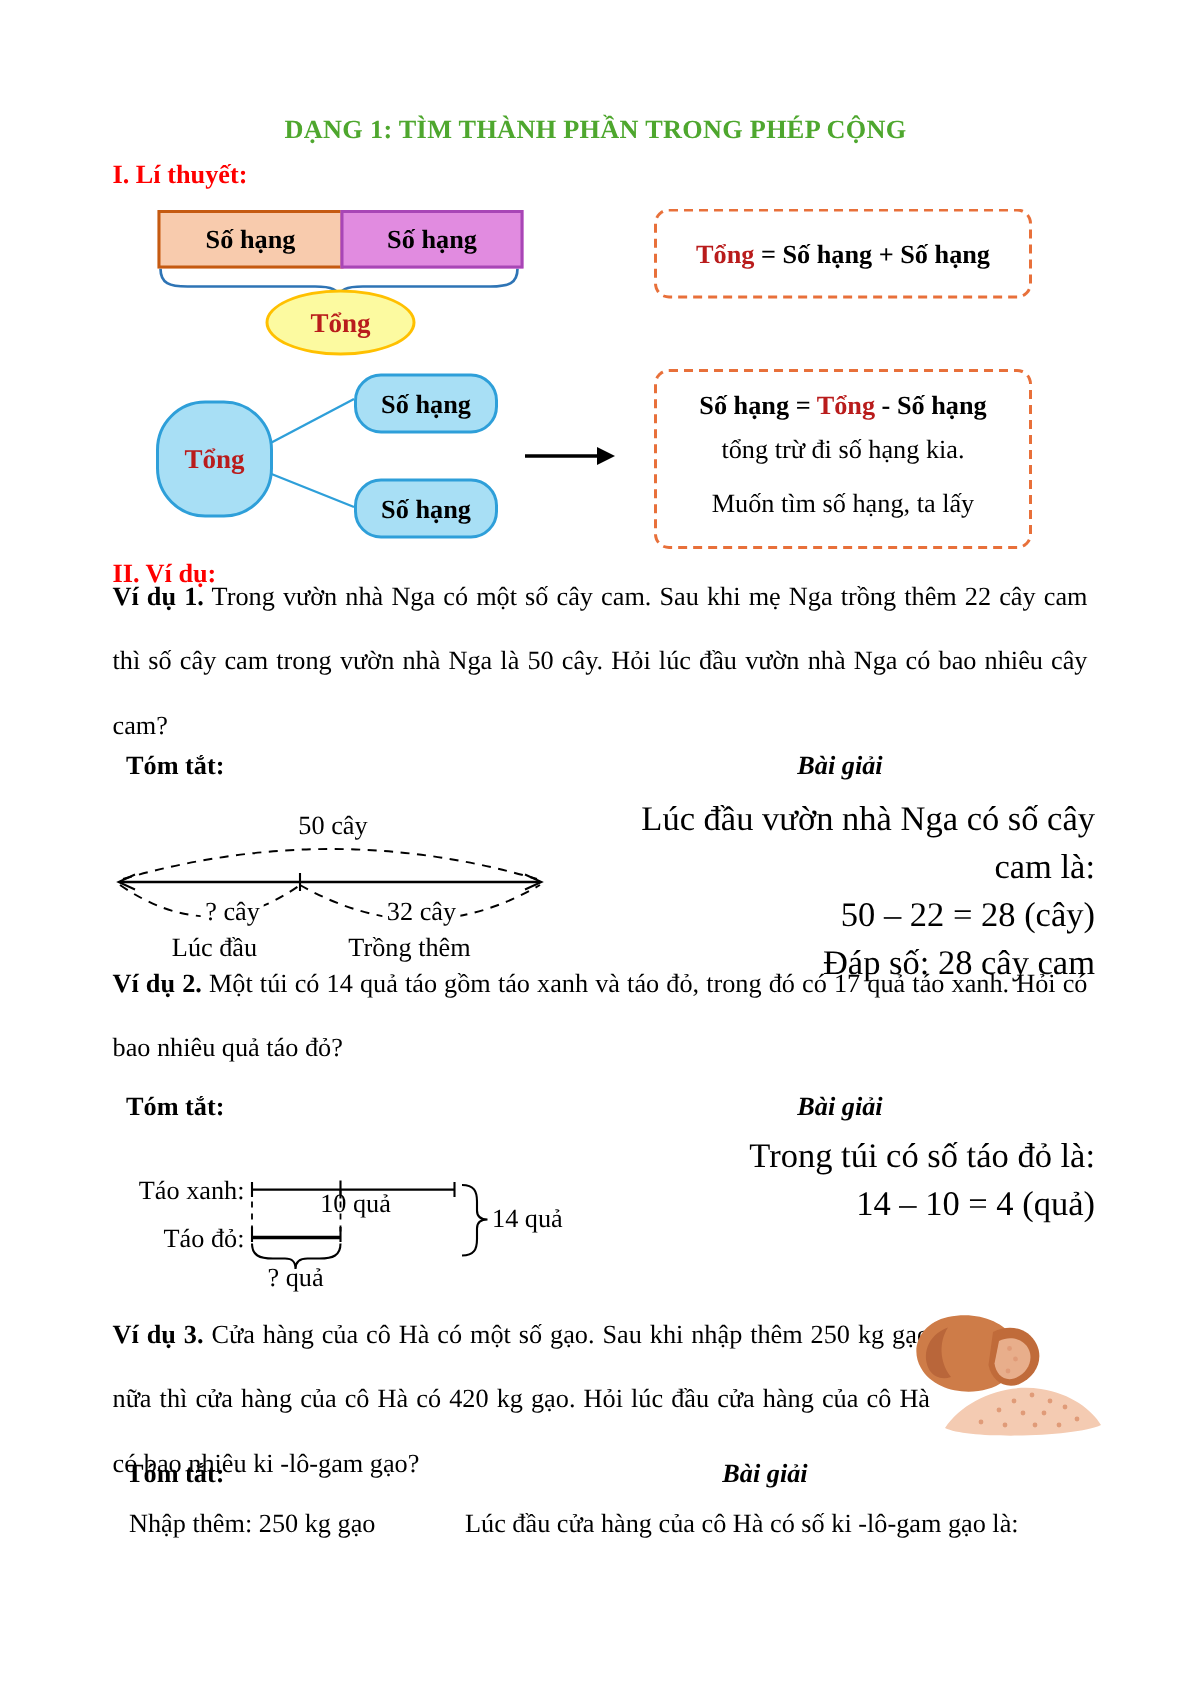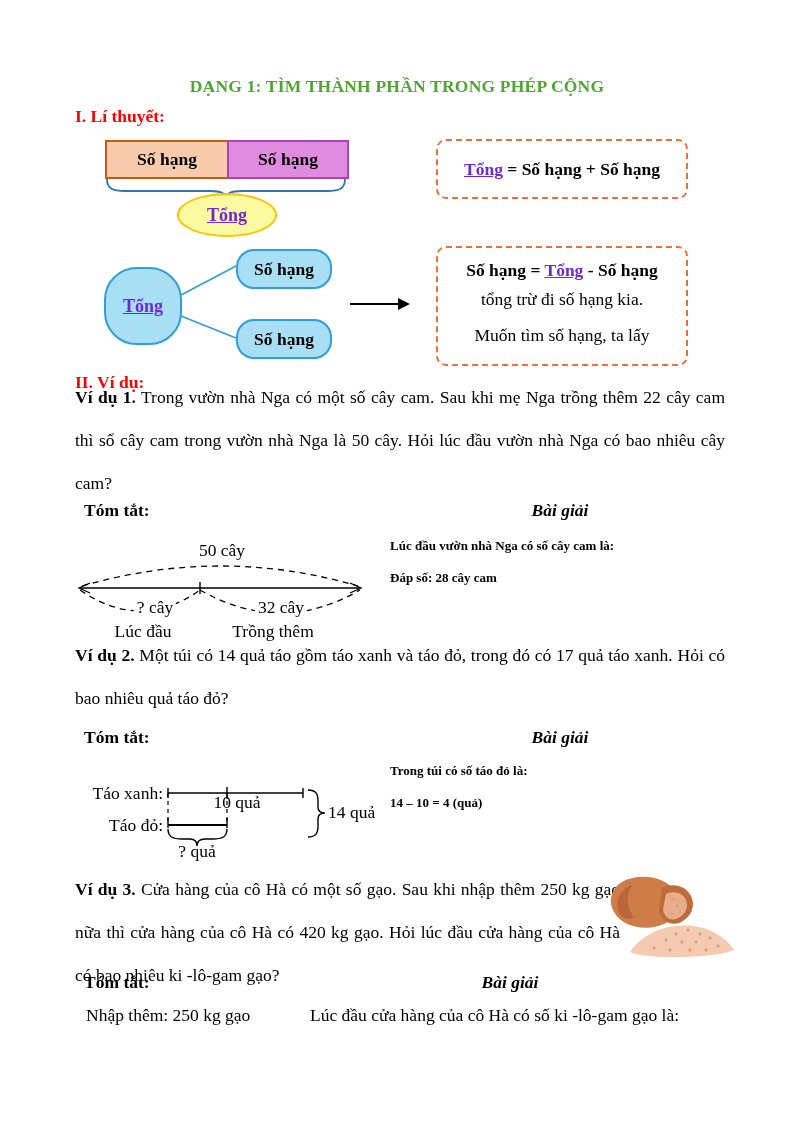--- a/index.html
+++ b/index.html
@@ -1,35 +1,35 @@
 <!DOCTYPE html>
 <html><head>
 <meta charset="utf-8">
 <style>
   html,body{margin:0;padding:0;background:#fff;}
   .page{position:relative;width:794px;height:1122px;background:#fff;
         font-family:"Liberation Serif",serif;font-size:17px;color:#000;overflow:hidden;}
   .abs{position:absolute;}
   .b{font-weight:700;}
   .bi{font-weight:700;font-style:italic;}
-  .red{color:#6d28d9;text-decoration:underline;}
+  .red{color:#b91c1c;}
   .title{top:76px;left:0;width:100%;text-align:center;font-weight:700;font-size:17.5px;
          color:#4EA72E;letter-spacing:.2px;}
   .h-red{font-weight:700;font-size:17.5px;color:#FE0000;}
   .labelbox{display:flex;align-items:center;justify-content:center;font-weight:700;font-size:17.5px;}
   .peach{background:#F8CBAD;border:2px solid #C55A11;}
   .orchid{background:#E18BE0;border:2px solid #A846B6;}
   .ellipse{border-radius:50%;background:#FCFAA0;border:2.5px solid #FFC000;}
   .blue{background:#A8DFF5;border:2px solid #2E9FD9;}
   .rulebox{border:2px dashed #E8703A;border-radius:10px;display:flex;flex-direction:column;
            align-items:center;justify-content:center;text-align:center;background:#fff;}
   .rule-line1{font-weight:700;font-size:17.5px;}
   .rule-note{font-size:17.5px;line-height:36px;}
   .para{text-align:justify;line-height:43px;margin:0;font-size:17.5px;}
-  .sol{text-align:left;line-height:32px;font-size:13px;font-weight:bold;}
+  .sol{text-align:right;line-height:32px;font-size:23px;}
   .dlabel{transform:translateX(-50%);white-space:nowrap;background:#fff;padding:0 3px;font-size:17.5px;}
   .rlabel{text-align:right;font-size:17.5px;white-space:nowrap;}
   svg{display:block;}
 </style>
 </head>
 <body>
 
 <div class="page">
 
   <svg class="abs" style="left:0;top:0;" width="794" height="1122" viewBox="0 0 794 1122" aria-hidden="true">
@@ -117,20 +117,21 @@
   <div class="abs bi" style="left:390px;top:500px;width:340px;text-align:center;font-size:17.5px;">Bài giải</div>
 
   <span class="abs dlabel" style="left:222px;top:540px;">50 cây</span>
   <span class="abs dlabel" style="left:155px;top:597px;">? cây</span>
   <span class="abs dlabel" style="left:281px;top:597px;">32 cây</span>
   <span class="abs dlabel" style="left:143px;top:621px;background:transparent;">Lúc đầu</span>
   <span class="abs dlabel" style="left:273px;top:621px;background:transparent;">Trồng thêm</span>
 
   <div class="abs sol" style="left:390px;top:530px;width:340px;">
     <div>Lúc đầu vườn nhà Nga có số cây cam là:</div>
+    <div>50 – 22 = 28 (cây)</div>
     <div>Đáp số: 28 cây cam</div>
   </div>
 
   <p class="abs para" style="left:75px;top:634px;width:650px;">
     <span class="b">Ví dụ 2.</span><span> Một túi có 14 quả táo gồm táo xanh và táo đỏ, trong đó có 17 quả táo xanh. Hỏi có bao nhiêu quả táo đỏ?</span>
   </p>
 
   <div class="abs b" style="left:84px;top:727px;font-size:17.5px;">Tóm tắt:</div>
   <div class="abs bi" style="left:390px;top:727px;width:340px;text-align:center;font-size:17.5px;">Bài giải</div>
 

